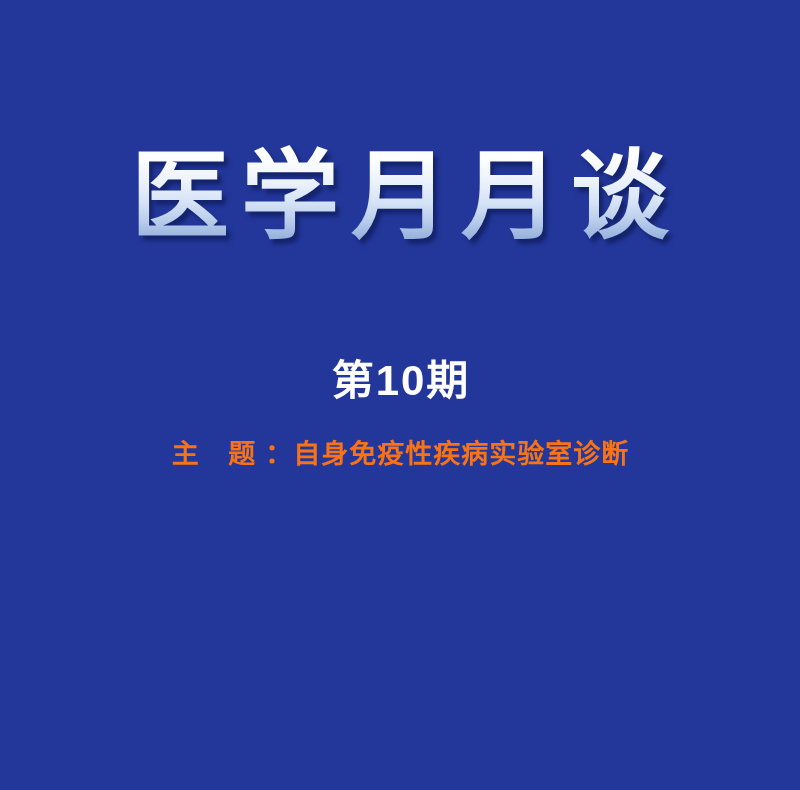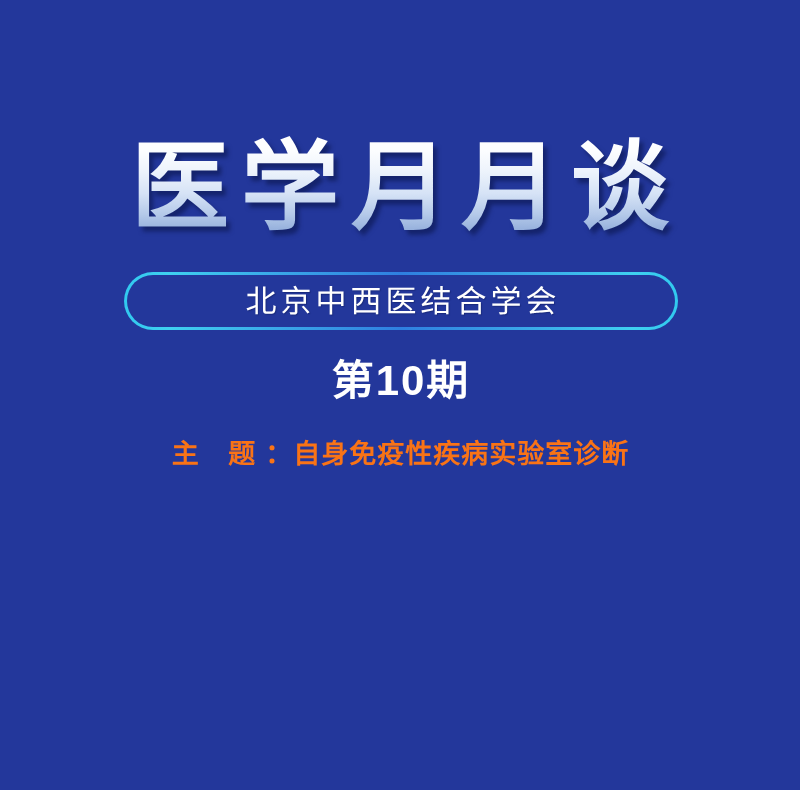--- a/index.html
+++ b/index.html
@@ -32,21 +32,21 @@
     text-align: center;
   }
   .main-title {
     display: inline-block;
     font-family: "DejaVu Serif", "Liberation Serif", serif;
     font-weight: bold;
     font-size: 98px;
     line-height: 1.08;
     letter-spacing: 12px;
     text-indent: 12px;
-    margin: 4px;
+    margin: 13px;
     
     background-image: linear-gradient(
         to bottom,
         #ffffff 0%,
         #fdfeff 14%,
         #eef4fc 34%,
         #d6e3f6 56%,
         #b4c9e9 76%,
         #93aedb 92%,
         #8aa6d4 100%);
@@ -124,23 +124,20 @@
 </style>
 </head>
 <body>
 
 <div class="poster">
 
   <div class="title-wrap">
     <h1 class="main-title">医学月月谈</h1>
   </div>
 
-  <div class="pill">
-    <span class="pill-text">北京中西医结合学会</span>
-  </div>
 
   <div class="issue">第10期</div>
 
   <div class="theme">
     <span class="label-spacer">主 题</span><span>：</span><span>自身免疫性疾病实验室诊断</span>
   </div>
 
 </div>
 
 </body></html>

